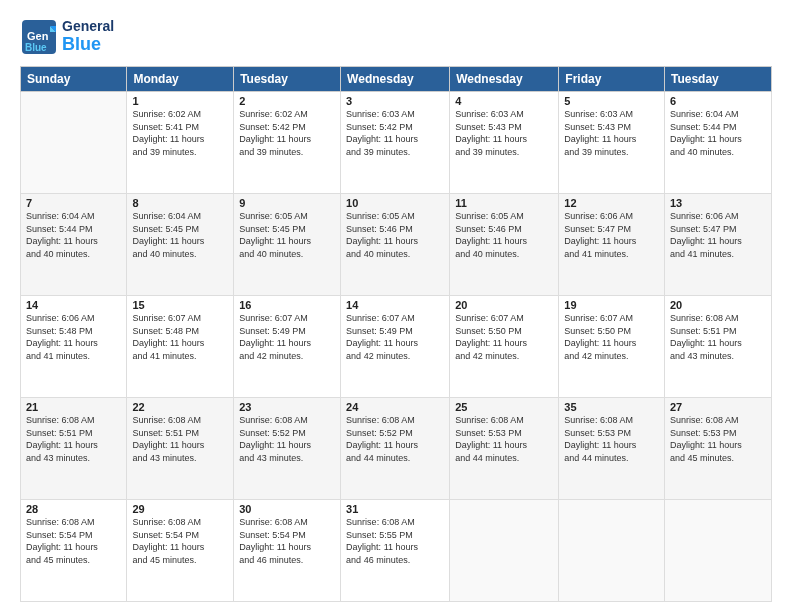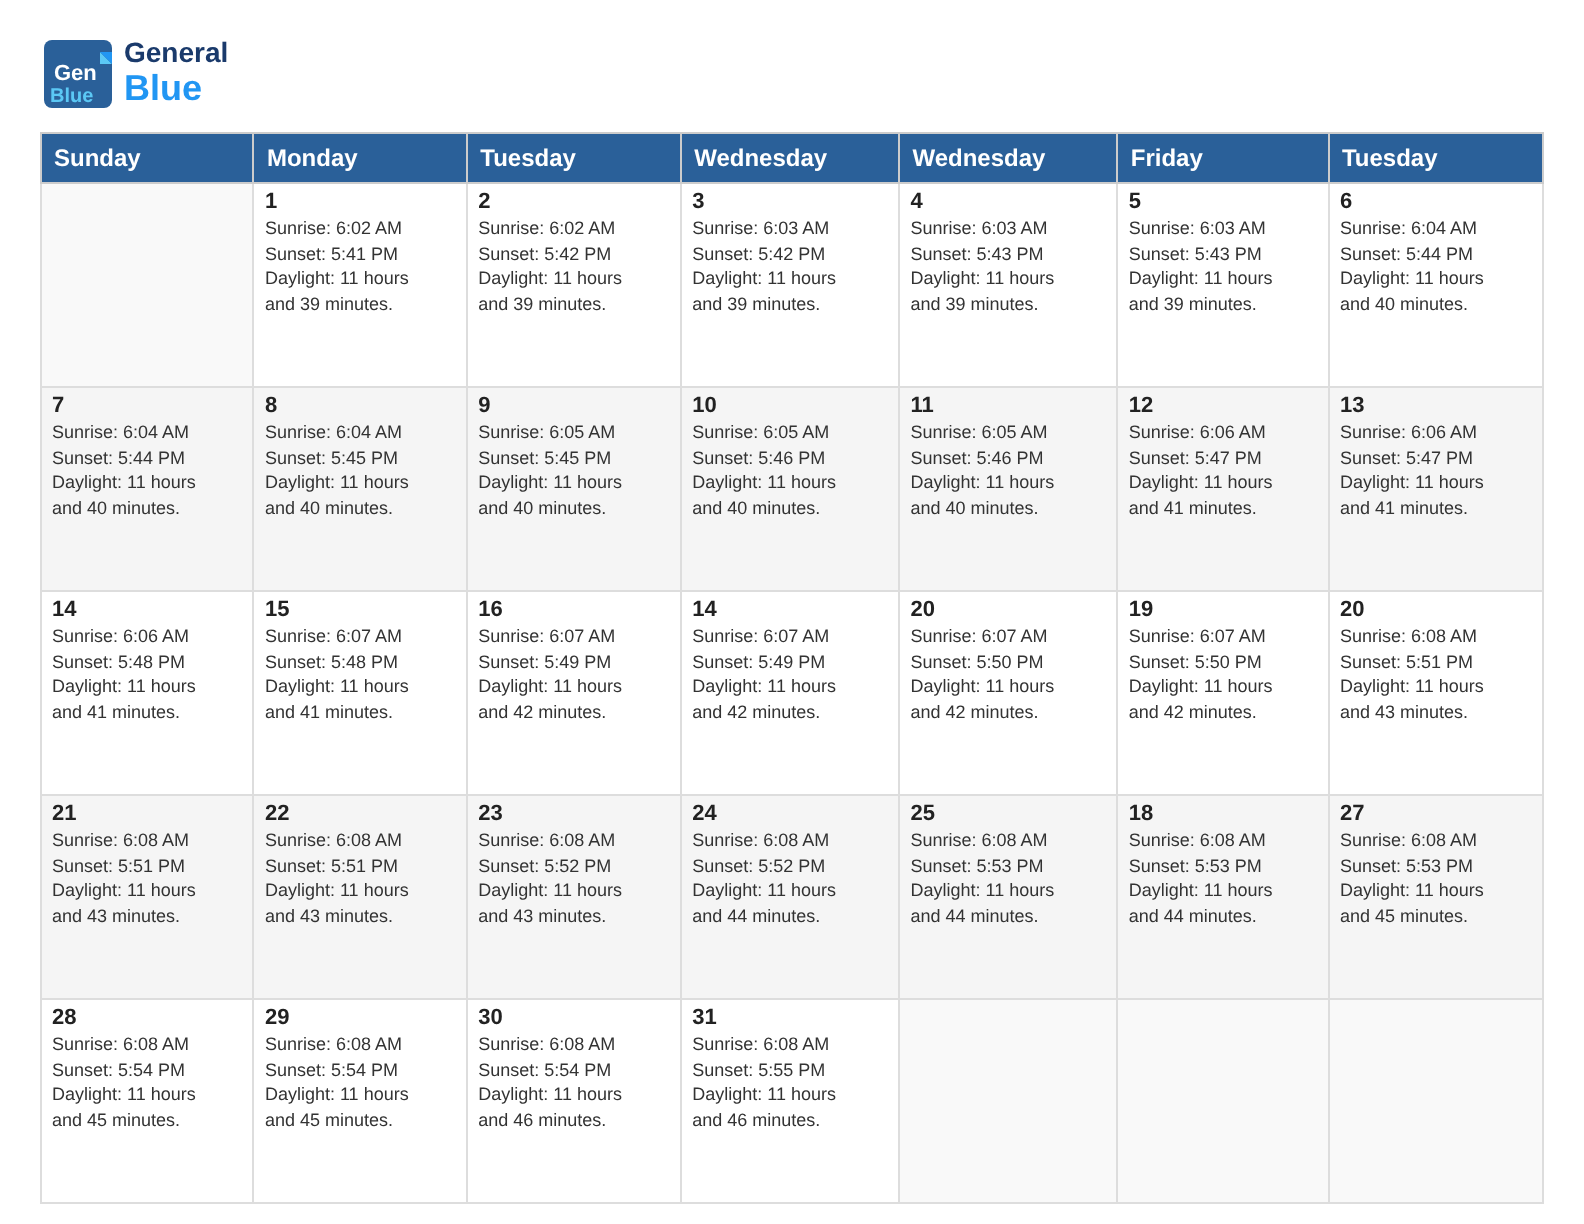--- a/index.html
+++ b/index.html
@@ -299,21 +299,21 @@
             <span class="cell-line">and 44 minutes.</span>
           </td>
           <td>
             <span class="day-num">25</span>
             <span class="cell-line">Sunrise: 6:08 AM</span>
             <span class="cell-line">Sunset: 5:53 PM</span>
             <span class="cell-line">Daylight: 11 hours</span>
             <span class="cell-line">and 44 minutes.</span>
           </td>
           <td>
-            <span class="day-num">18</span>
+            <span class="day-num">35</span>
             <span class="cell-line">Sunrise: 6:08 AM</span>
             <span class="cell-line">Sunset: 5:53 PM</span>
             <span class="cell-line">Daylight: 11 hours</span>
             <span class="cell-line">and 44 minutes.</span>
           </td>
           <td>
             <span class="day-num">27</span>
             <span class="cell-line">Sunrise: 6:08 AM</span>
             <span class="cell-line">Sunset: 5:53 PM</span>
             <span class="cell-line">Daylight: 11 hours</span>

